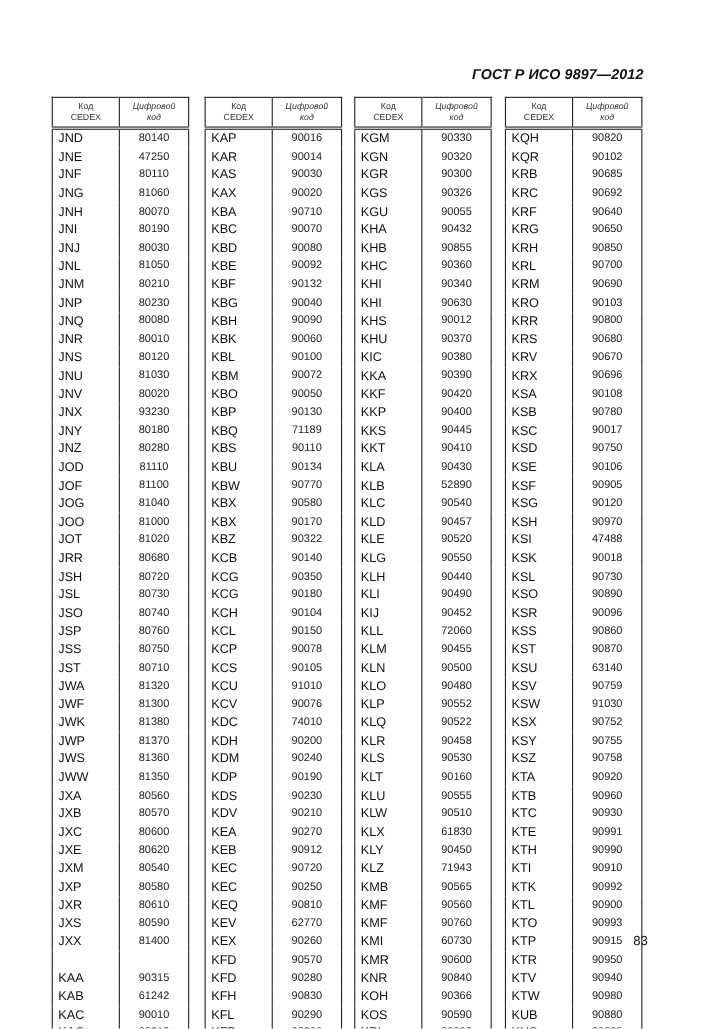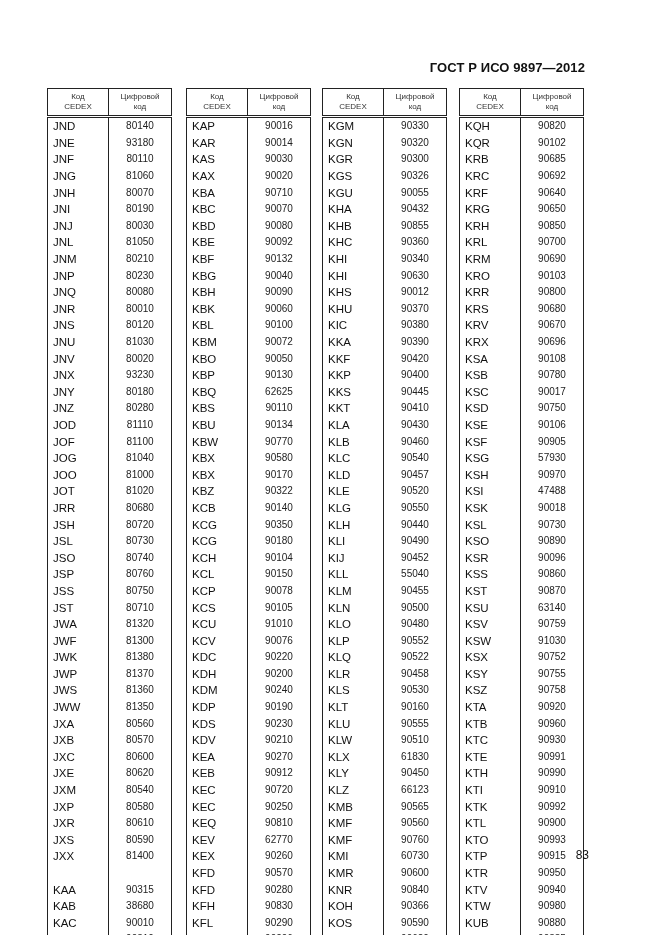--- a/index.html
+++ b/index.html
@@ -16,20 +16,21 @@
       overflow: hidden;
     }
     .doc-header {
       position: absolute;
       top: 60px;
       right: 76px;
       font-family: "Liberation Sans", sans-serif;
       font-weight: bold;
       font-size: 13px;
       letter-spacing: 0.1px;
+      font-style: italic;
     }
     .page-number {
       position: absolute;
       top: 848px;
       right: 72px;
       font-size: 12px;
     }
     .tables {
       position: absolute;
       top: 88px;
@@ -51,21 +52,21 @@
       font-weight: normal;
       font-size: 8px;
       line-height: 10px;
       color: #333;
       text-align: center;
       vertical-align: middle;
       border-right: 1px solid #222;
       border-bottom: 3px double #222;
       padding: 0;
     }
-    table.code-table thead th:last-child { border-right: none; }
+    table.code-table thead th:last-child { border-right: none; font-style: italic; }
     table.code-table tbody td {
       height: 16.6px;
       padding: 0;
       font-size: 11px;
       line-height: 16px;
       white-space: nowrap;
     }
     table.code-table tbody td.code {
       padding-left: 5px;
       border-right: 1px solid #222;
@@ -99,21 +100,21 @@
           <th><span>Цифровой</span><br><span>код</span></th>
         </tr>
       </thead>
       <tbody>
           <tr>
             <td class="code">JND</td>
             <td class="num">80140</td>
           </tr>
           <tr>
             <td class="code">JNE</td>
-            <td class="num">93180</td>
+            <td class="num">47250</td>
           </tr>
           <tr>
             <td class="code">JNF</td>
             <td class="num">80110</td>
           </tr>
           <tr>
             <td class="code">JNG</td>
             <td class="num">81060</td>
           </tr>
           <tr>
@@ -283,21 +284,21 @@
           <tr>
             <td class="code"></td>
             <td class="num"></td>
           </tr>
           <tr>
             <td class="code">KAA</td>
             <td class="num">90315</td>
           </tr>
           <tr>
             <td class="code">KAB</td>
-            <td class="num">38680</td>
+            <td class="num">61242</td>
           </tr>
           <tr>
             <td class="code">KAC</td>
             <td class="num">90010</td>
           </tr>
           <tr>
             <td class="code">KAC</td>
             <td class="num">90310</td>
           </tr>
         </tbody>
@@ -374,21 +375,21 @@
           <tr>
             <td class="code">KBO</td>
             <td class="num">90050</td>
           </tr>
           <tr>
             <td class="code">KBP</td>
             <td class="num">90130</td>
           </tr>
           <tr>
             <td class="code">KBQ</td>
-            <td class="num">62625</td>
+            <td class="num">71189</td>
           </tr>
           <tr>
             <td class="code">KBS</td>
             <td class="num">90110</td>
           </tr>
           <tr>
             <td class="code">KBU</td>
             <td class="num">90134</td>
           </tr>
           <tr>
@@ -438,21 +439,21 @@
           <tr>
             <td class="code">KCU</td>
             <td class="num">91010</td>
           </tr>
           <tr>
             <td class="code">KCV</td>
             <td class="num">90076</td>
           </tr>
           <tr>
             <td class="code">KDC</td>
-            <td class="num">90220</td>
+            <td class="num">74010</td>
           </tr>
           <tr>
             <td class="code">KDH</td>
             <td class="num">90200</td>
           </tr>
           <tr>
             <td class="code">KDM</td>
             <td class="num">90240</td>
           </tr>
           <tr>
@@ -601,21 +602,21 @@
           <tr>
             <td class="code">KKT</td>
             <td class="num">90410</td>
           </tr>
           <tr>
             <td class="code">KLA</td>
             <td class="num">90430</td>
           </tr>
           <tr>
             <td class="code">KLB</td>
-            <td class="num">90460</td>
+            <td class="num">52890</td>
           </tr>
           <tr>
             <td class="code">KLC</td>
             <td class="num">90540</td>
           </tr>
           <tr>
             <td class="code">KLD</td>
             <td class="num">90457</td>
           </tr>
           <tr>
@@ -633,21 +634,21 @@
           <tr>
             <td class="code">KLI</td>
             <td class="num">90490</td>
           </tr>
           <tr>
             <td class="code">KIJ</td>
             <td class="num">90452</td>
           </tr>
           <tr>
             <td class="code">KLL</td>
-            <td class="num">55040</td>
+            <td class="num">72060</td>
           </tr>
           <tr>
             <td class="code">KLM</td>
             <td class="num">90455</td>
           </tr>
           <tr>
             <td class="code">KLN</td>
             <td class="num">90500</td>
           </tr>
           <tr>
@@ -685,21 +686,21 @@
           <tr>
             <td class="code">KLX</td>
             <td class="num">61830</td>
           </tr>
           <tr>
             <td class="code">KLY</td>
             <td class="num">90450</td>
           </tr>
           <tr>
             <td class="code">KLZ</td>
-            <td class="num">66123</td>
+            <td class="num">71943</td>
           </tr>
           <tr>
             <td class="code">KMB</td>
             <td class="num">90565</td>
           </tr>
           <tr>
             <td class="code">KMF</td>
             <td class="num">90560</td>
           </tr>
           <tr>
@@ -820,21 +821,21 @@
           <tr>
             <td class="code">KSE</td>
             <td class="num">90106</td>
           </tr>
           <tr>
             <td class="code">KSF</td>
             <td class="num">90905</td>
           </tr>
           <tr>
             <td class="code">KSG</td>
-            <td class="num">57930</td>
+            <td class="num">90120</td>
           </tr>
           <tr>
             <td class="code">KSH</td>
             <td class="num">90970</td>
           </tr>
           <tr>
             <td class="code">KSI</td>
             <td class="num">47488</td>
           </tr>
           <tr>

